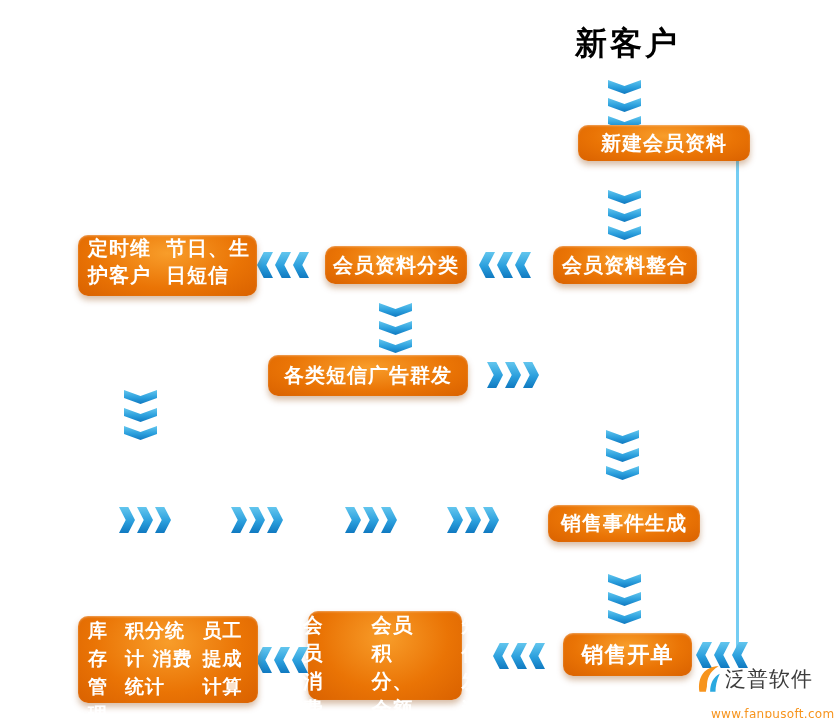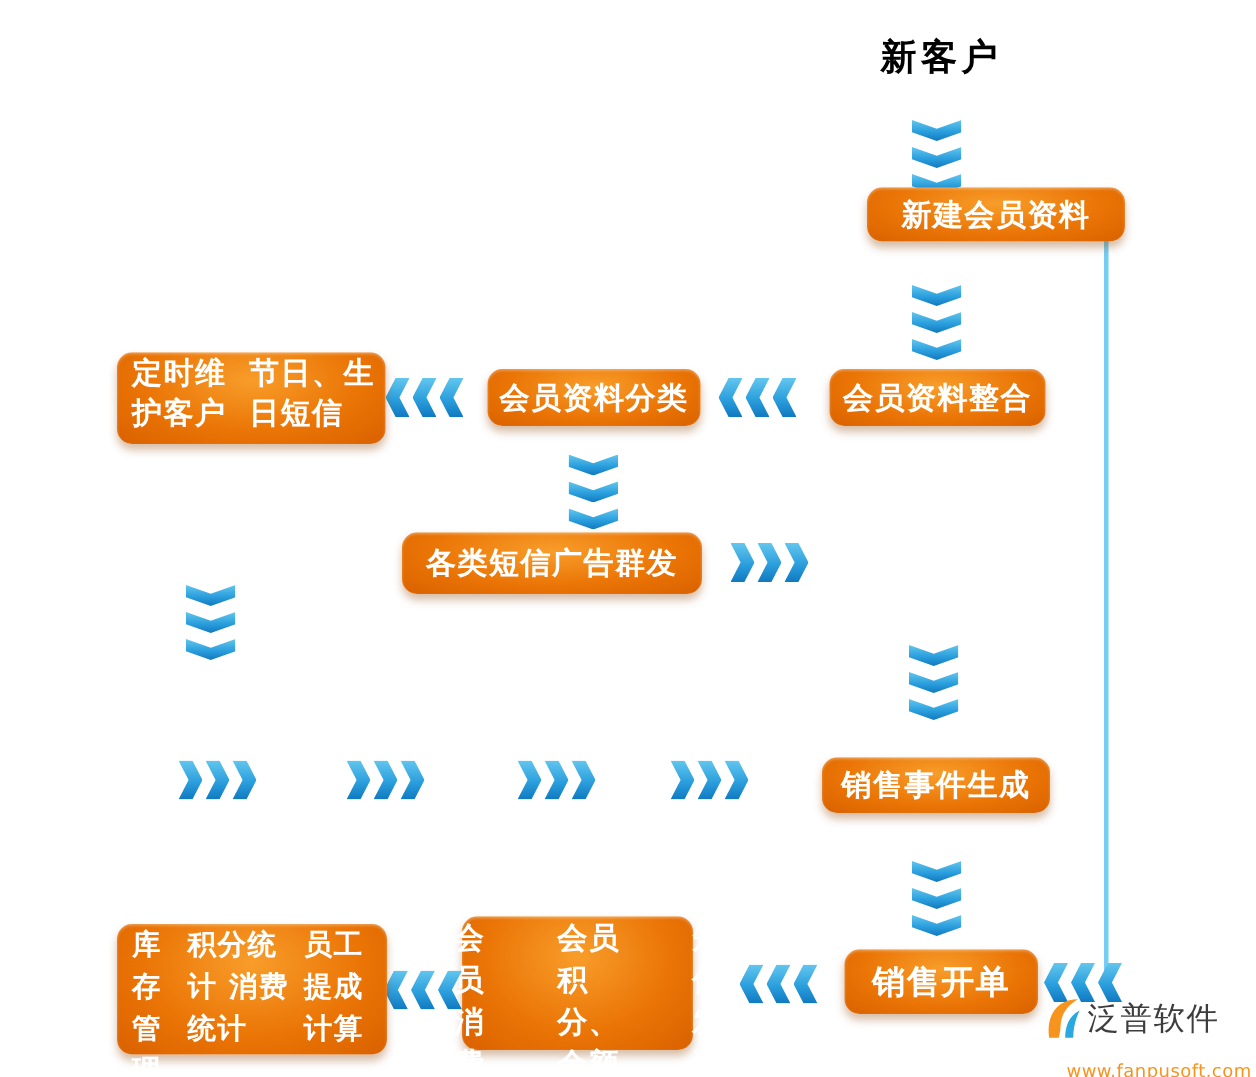--- a/index.html
+++ b/index.html
@@ -13,21 +13,21 @@
     background: #ffffff;
     overflow: hidden;
   }
 
   .title {
     position: absolute;
     left: 560px;
     top: 22px;
     width: 135px;
     text-align: center;
-    font-size: 24px;
+    font-size: 32px;
     font-weight: bold;
     color: #000000;
     letter-spacing: 3px;
   }
 
   .node {
     position: absolute;
     background: radial-gradient(ellipse at 50% 30%, #f89d2a 0%, #ea7405 58%, #d96100 100%);
     border-radius: 10px;
     color: #ffffff;

